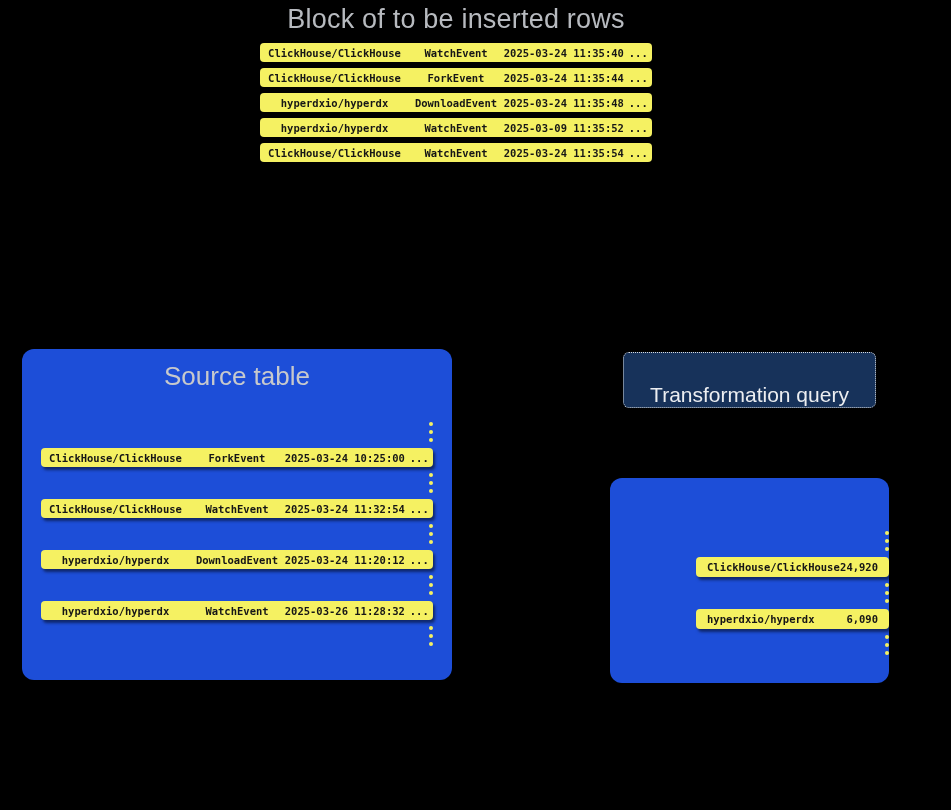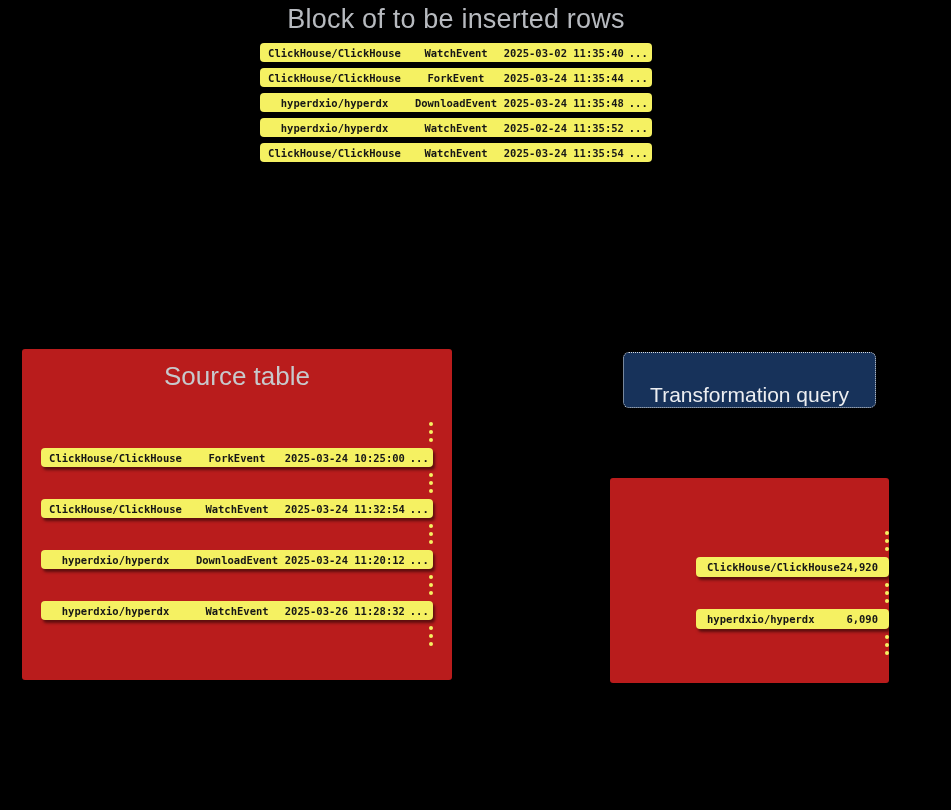--- a/index.html
+++ b/index.html
@@ -19,22 +19,22 @@
     font-weight: 400;
     color: #b7babf;
     letter-spacing: 0.2px;
     white-space: nowrap;
   }
   #insert-title { left: 248px; top: 4px; width: 400px; }
   #imv-title    { left: 512px; top: 306px; width: 440px; }
 
   .panel {
     position: absolute;
-    background: #b91c1c;
-    border-radius: 3px;
+    background: #1d4ed8;
+    border-radius: 12px;
   }
   #source-box { left: 14px;  top: 349px; width: 430px; height: 331px; }
   #target-box { left: 602px; top: 478px; width: 279px; height: 205px; }
 
   .box-title {
     position: absolute;
     left: 0; right: 0;
     text-align: center;
     font-size: 26px;
     font-weight: 400;
@@ -125,39 +125,39 @@
 <body>
 
 <div class="stage">
 
   <div class="big-title" id="insert-title">Block of to be inserted rows</div>
 
   <div class="rows-stack" id="insert-rows">
       <div class="event-row">
         <span class="cell cell-repo">ClickHouse/ClickHouse</span>
         <span class="cell cell-event">WatchEvent</span>
-        <span class="cell cell-time">2025-03-02 11:35:40</span>
+        <span class="cell cell-time">2025-03-24 11:35:40</span>
         <span class="cell cell-more">...</span>
       </div>
       <div class="event-row">
         <span class="cell cell-repo">ClickHouse/ClickHouse</span>
         <span class="cell cell-event">ForkEvent</span>
         <span class="cell cell-time">2025-03-24 11:35:44</span>
         <span class="cell cell-more">...</span>
       </div>
       <div class="event-row">
         <span class="cell cell-repo">hyperdxio/hyperdx</span>
         <span class="cell cell-event">DownloadEvent</span>
         <span class="cell cell-time">2025-03-24 11:35:48</span>
         <span class="cell cell-more">...</span>
       </div>
       <div class="event-row">
         <span class="cell cell-repo">hyperdxio/hyperdx</span>
         <span class="cell cell-event">WatchEvent</span>
-        <span class="cell cell-time">2025-02-24 11:35:52</span>
+        <span class="cell cell-time">2025-03-09 11:35:52</span>
         <span class="cell cell-more">...</span>
       </div>
       <div class="event-row">
         <span class="cell cell-repo">ClickHouse/ClickHouse</span>
         <span class="cell cell-event">WatchEvent</span>
         <span class="cell cell-time">2025-03-24 11:35:54</span>
         <span class="cell cell-more">...</span>
       </div>
     </div>
 

